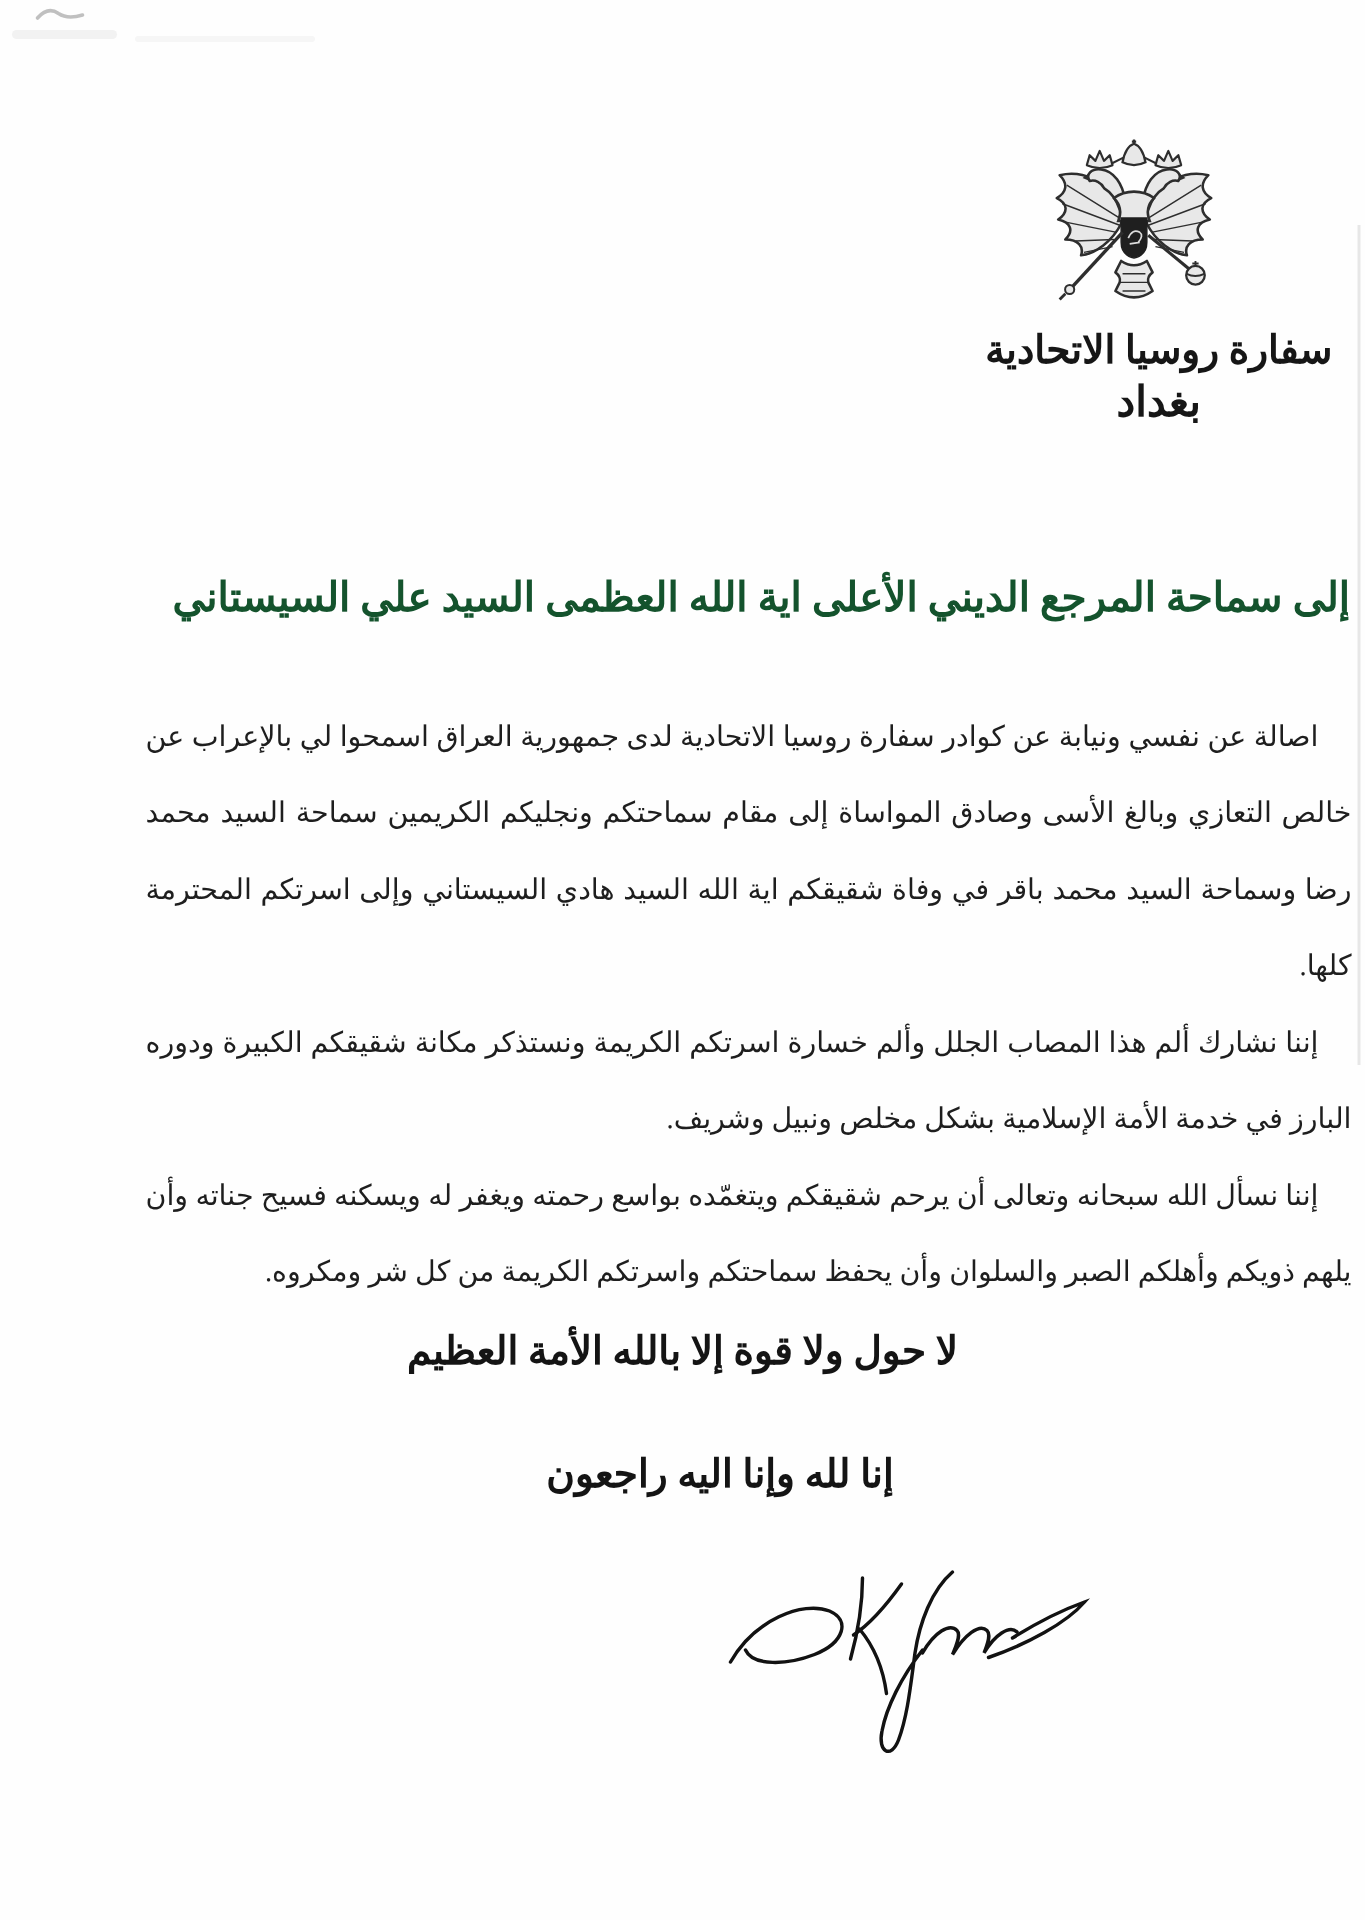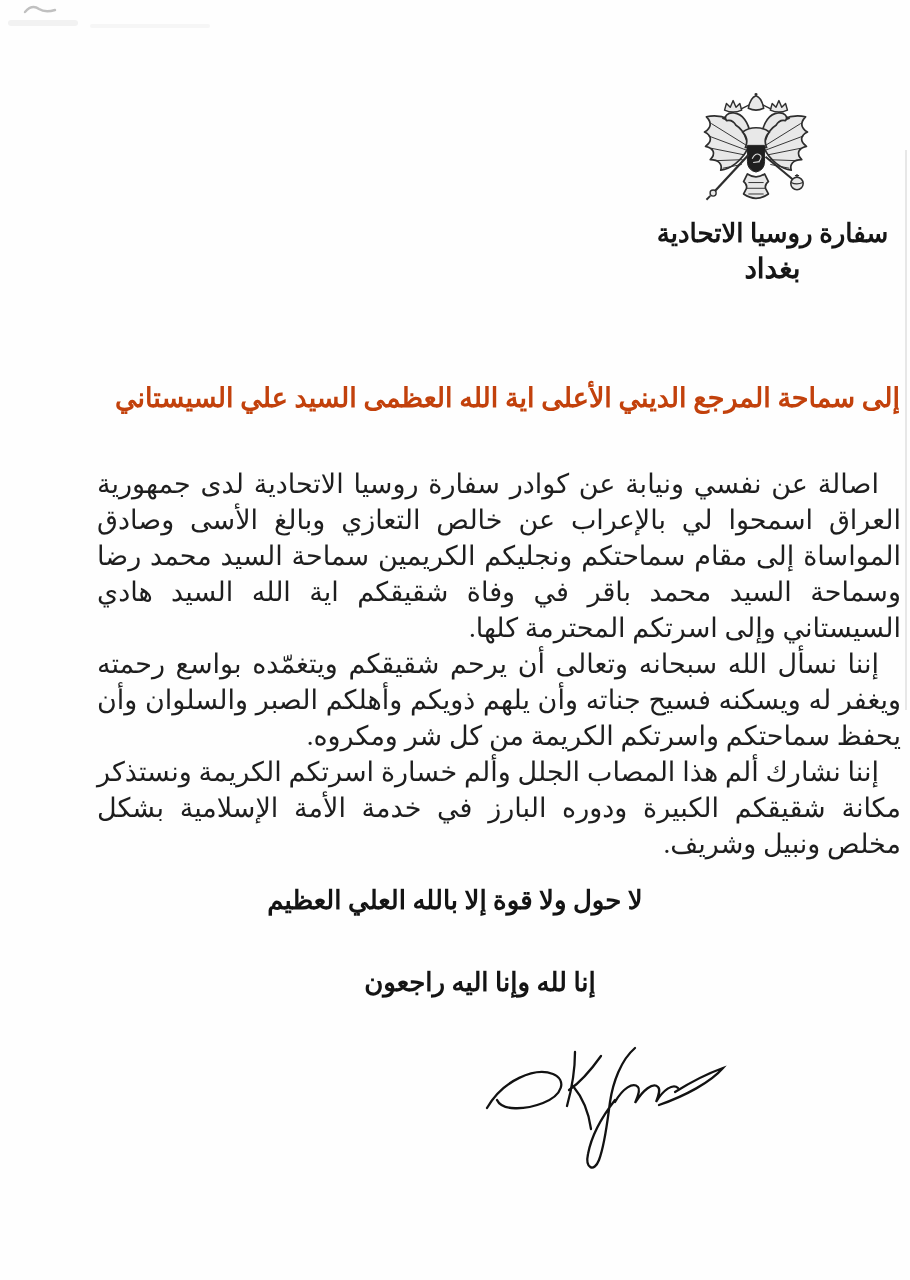--- a/index.html
+++ b/index.html
@@ -27,28 +27,28 @@
   .embassy-city{
     position:absolute;left:645px;top:254px;width:255px;
     text-align:center;font-weight:bold;font-size:28px;line-height:30px;
     direction:rtl;color:#161616;
   }
 
   
   .addressee{
     position:absolute;right:10px;top:380px;width:800px;
     direction:rtl;text-align:right;
-    font-weight:bold;font-size:27px;line-height:36px;color:#c2410c;
+    font-weight:bold;font-size:27px;line-height:36px;color:#14532d;
   }
 
   
   .body-text{
     position:absolute;right:9px;top:466px;width:804px;
     direction:rtl;text-align:justify;text-align-last:right;
-    font-size:27px;line-height:36px;color:#1e1e1e;margin-left:12px;
+    font-size:19px;line-height:51px;color:#1e1e1e;margin-left:12px;
   }
   .body-text p{margin:0;text-indent:22px;}
 
   
   .declaration{
     position:absolute;left:0;width:910px;
     direction:rtl;text-align:center;
     font-weight:bold;font-size:26px;color:#141414;
   }
   .decl-1{top:885px;}
@@ -115,25 +115,25 @@
     <path d="M103,89.5 v-3.5 M100.8,87.8 h4.4 M96.8,95 q6,3 12.4,0" stroke="#2e2e2e" stroke-width="1.3" fill="none"></path>
   </svg>
 
   <div class="embassy-name">سفارة روسيا الاتحادية</div>
   <div class="embassy-city">بغداد</div>
 
   <div class="addressee">إلى سماحة المرجع الديني الأعلى اية الله العظمى السيد علي السيستاني</div>
 
   <div class="body-text">
     <p>اصالة عن نفسي ونيابة عن كوادر سفارة روسيا الاتحادية لدى جمهورية العراق اسمحوا لي بالإعراب عن خالص التعازي وبالغ الأسى وصادق المواساة إلى مقام سماحتكم ونجليكم الكريمين سماحة السيد محمد رضا وسماحة السيد محمد باقر في وفاة شقيقكم اية الله السيد هادي السيستاني وإلى اسرتكم المحترمة كلها.</p>
+    <p>إننا نشارك ألم هذا المصاب الجلل وألم خسارة اسرتكم الكريمة ونستذكر مكانة شقيقكم الكبيرة ودوره البارز في خدمة الأمة الإسلامية بشكل مخلص ونبيل وشريف.</p>
     <p>إننا نسأل الله سبحانه وتعالى أن يرحم شقيقكم ويتغمّده بواسع رحمته ويغفر له ويسكنه فسيح جناته وأن يلهم ذويكم وأهلكم الصبر والسلوان وأن يحفظ سماحتكم واسرتكم الكريمة من كل شر ومكروه.</p>
-    <p>إننا نشارك ألم هذا المصاب الجلل وألم خسارة اسرتكم الكريمة ونستذكر مكانة شقيقكم الكبيرة ودوره البارز في خدمة الأمة الإسلامية بشكل مخلص ونبيل وشريف.</p>
   </div>
 
-  <div class="declaration decl-1">لا حول ولا قوة إلا بالله العلي العظيم</div>
+  <div class="declaration decl-1">لا حول ولا قوة إلا بالله الأمة العظيم</div>
   <div class="declaration decl-2">إنا لله وإنا اليه راجعون</div>
 
   <svg class="signature-svg" viewBox="0 0 252 152">
     <g fill="none" stroke="#121212" stroke-width="2.3" stroke-linecap="round">
       <path d="M10,82 C26,54 58,41 76,48 C90,54 86,69 66,77 C48,84 25,85 20,74"></path>
       <path d="M98,26 C98,44 95,62 90,80"></path>
       <path d="M124,30 C114,44 104,56 92,64"></path>
       <path d="M96,60 C106,72 112,88 114,103"></path>
       <path d="M158,22 C144,34 136,56 133,76 C130,98 128,118 122,134 C117,147 108,142 111,128 C114,112 124,92 138,74"></path>
       <path d="M138,76 C146,62 156,56 161,61 C164,64 160,72 158,77 C166,64 176,56 181,61 C184,64 181,71 179,76 C186,64 196,57 201,62"></path>

